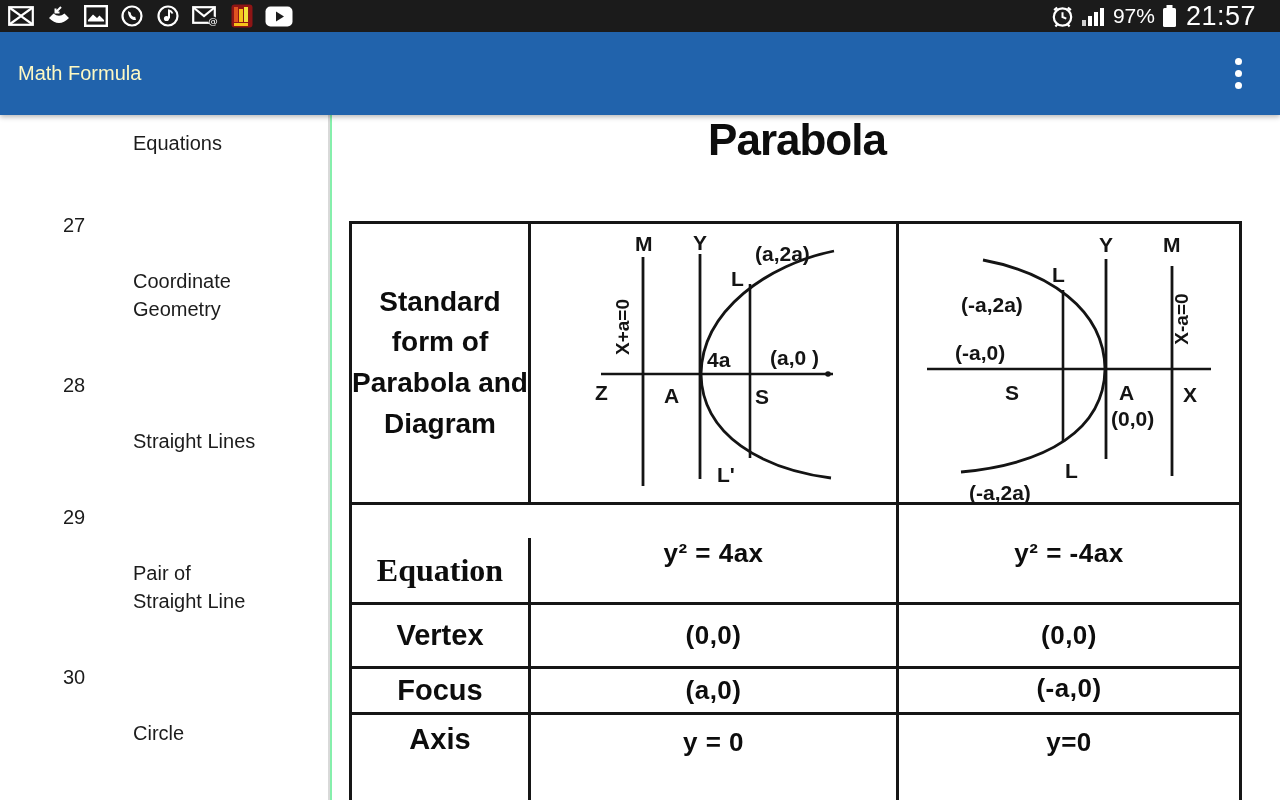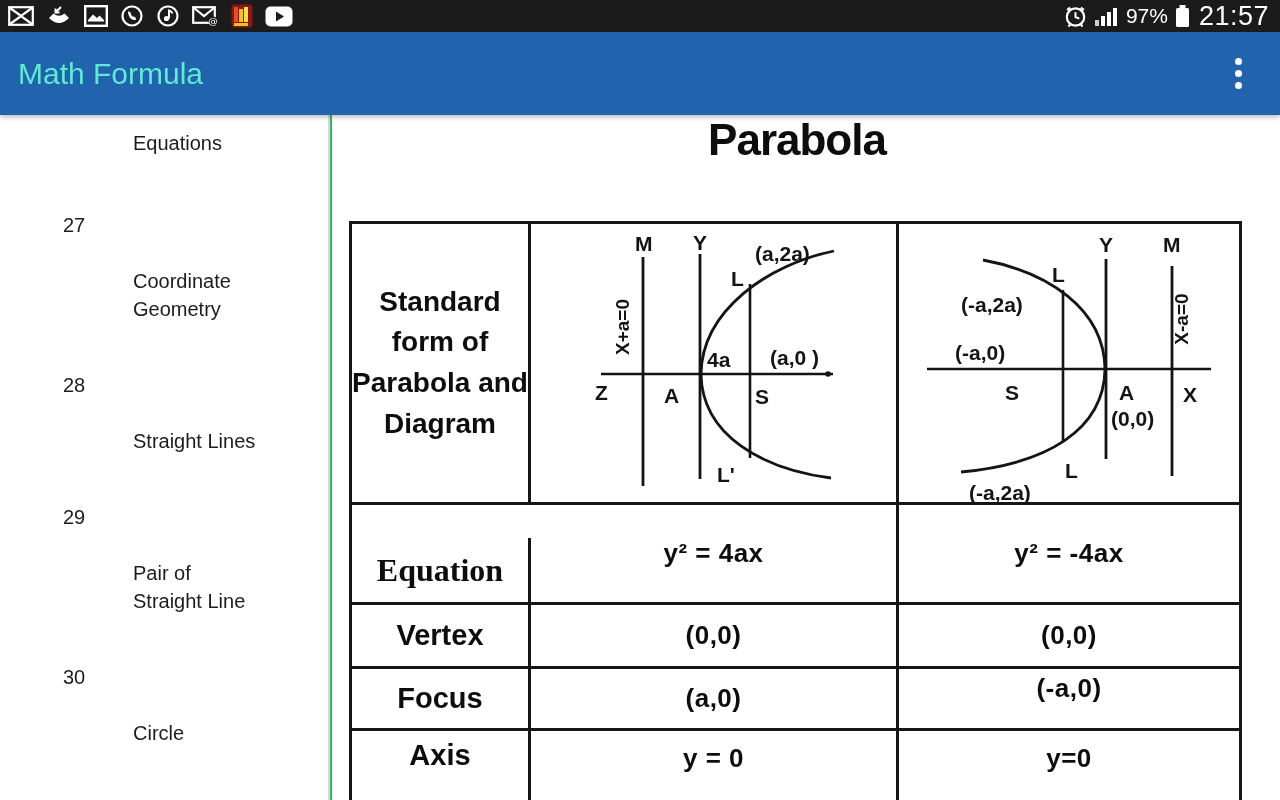--- a/index.html
+++ b/index.html
@@ -4,35 +4,35 @@
 <style>
   html,body{margin:0;padding:0;background:#000;}
   *{box-sizing:border-box;}
   .screen{position:relative;width:1280px;height:800px;background:#fff;overflow:hidden;
           font-family:"Liberation Sans",sans-serif;}
 
   
   .status-bar{position:absolute;top:0;left:0;width:1280px;height:32px;background:#1b1b1b;
               display:flex;align-items:center;z-index:20;}
   .sb-left{display:flex;align-items:center;gap:12px;padding-left:8px;}
-  .sb-right{margin-left:auto;display:flex;align-items:center;gap:7px;padding-right:11px;}
+  .sb-right{margin-left:auto;display:flex;align-items:center;gap:7px;padding-right:24px;}
   .sb-pct{color:#fff;font-size:21px;}
   .sb-time{color:#fff;font-size:27px;letter-spacing:0.5px;padding-left:2px;}
   .sb-ic{display:block;}
 
   
   .app-bar{position:absolute;top:32px;left:0;width:1280px;height:83px;background:#2163ac;
            z-index:10;display:flex;align-items:center;box-shadow:0 2px 5px rgba(0,0,0,.28);}
-  .app-title{color:#5eead4;font-size:30px;font-weight:400;padding-left:18px;}
+  .app-title{color:#fef9c3;font-size:20px;font-weight:400;padding-left:18px;}
   .overflow-btn{margin-left:auto;margin-right:30px;width:24px;height:34px;display:flex;
                 flex-direction:column;align-items:center;justify-content:center;gap:5px;cursor:pointer;}
   .overflow-btn i{width:7px;height:7px;border-radius:50%;background:#fff;display:block;}
 
   
-  .body-row{position:absolute;top:32px;left:0;width:1280px;height:768px;background:#22c55e;}
+  .body-row{position:absolute;top:32px;left:0;width:1280px;height:768px;background:#86efac;}
 
   .sidebar{position:absolute;left:0;top:0;width:330px;height:768px;background:#fff;
            border-right:2px solid #d9d9d9;overflow:hidden;}
   .nav-list{margin:0;padding:0;list-style:none;color:#1c1c1c;}
   .nav-item{position:relative;padding:24px 16px 24px 133px;font-size:20px;line-height:28px;
             white-space:pre-line;cursor:pointer;}
   .nav-item .num{position:absolute;left:63px;top:24px;white-space:nowrap;}
   .nav-item.partial{margin-top:45px;margin-bottom:6px;}
 
   
@@ -47,21 +47,21 @@
   .frow:last-child{border-bottom:none;}
   .fcell{border-right:3px solid #161616;display:flex;align-items:center;justify-content:center;
          text-align:center;}
   .fcell:last-child{border-right:none;}
   .col-h{width:179px;flex:0 0 179px;}
   .col-a{width:368px;flex:0 0 368px;position:relative;}
   .col-b{flex:1 1 auto;position:relative;}
   .r-diag{height:281px;}
   .r-eq{height:100px;}
   .r-vx{height:64px;}
-  .r-fc{height:62px;}
+  .r-fc{height:46px;}
   .r-ax{height:85px;}
   .hdr-diag{font-size:28px;font-weight:700;line-height:1.45;padding:0 0;}
   .hdr-serif{font-family:"Liberation Serif",serif;font-size:32px;font-weight:700;margin-top:33px;}
   .hdr-sans{font-size:29px;font-weight:700;}
   .val{font-size:26px;font-weight:700;letter-spacing:0.5px;}
   .diag-svg{position:absolute;left:0;top:0;}
   .diag-svg text{font-family:"Liberation Sans",sans-serif;font-weight:700;font-size:21px;fill:#141414;}
   .diag-svg .sm{font-size:19px;}
 </style>
 </head>

